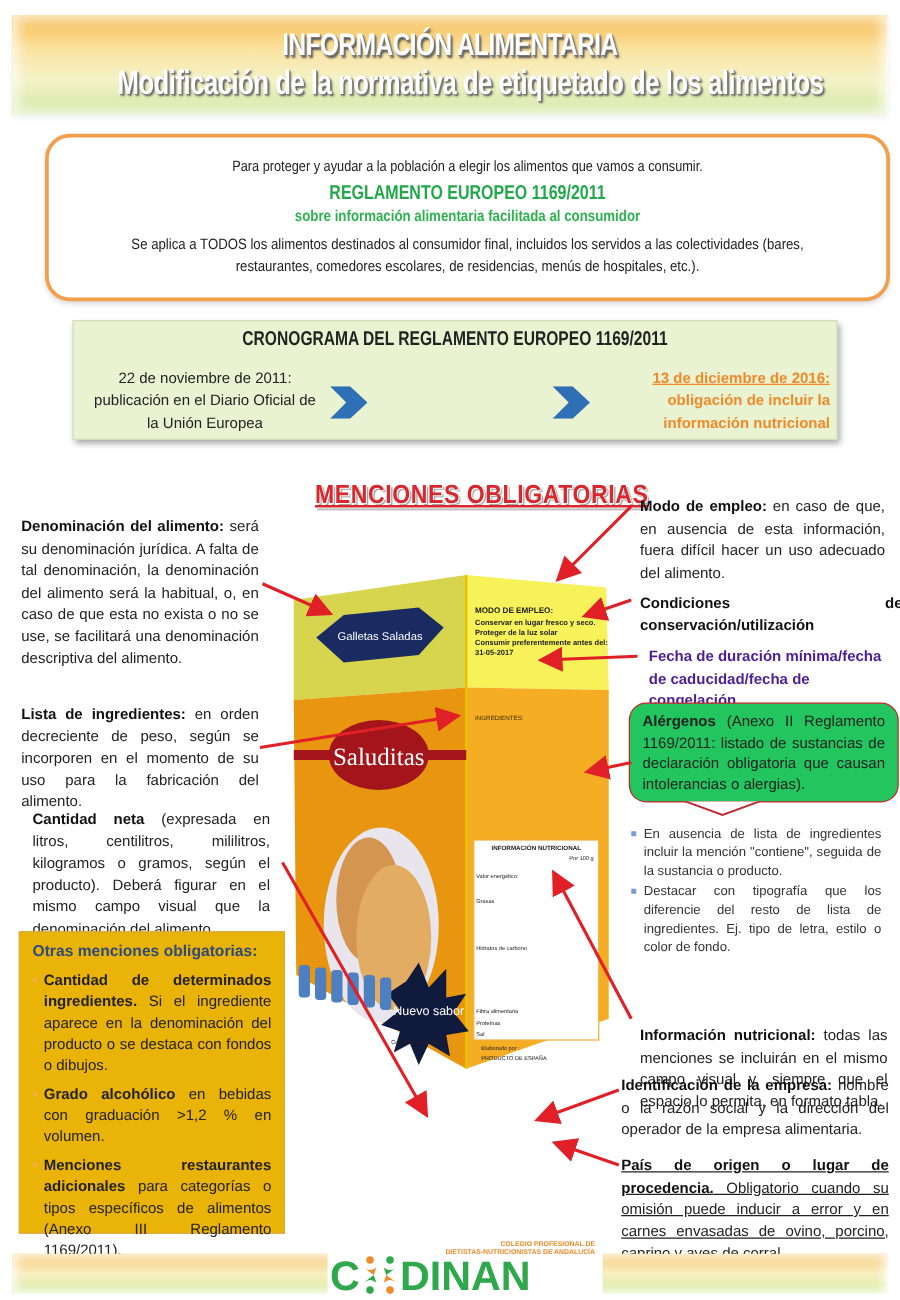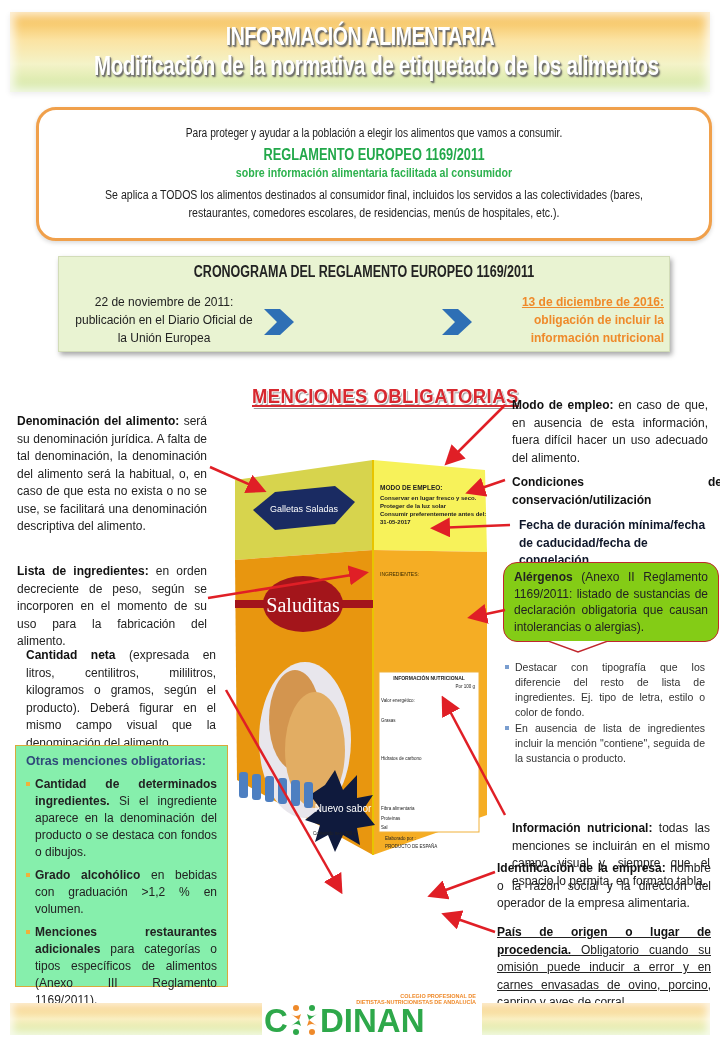--- a/index.html
+++ b/index.html
@@ -65,40 +65,40 @@
     }
 
     
     .tb { position: absolute; font-size: 12px; line-height: 17.5px; color: #222; text-align: justify; }
     .tb b { color: #111; }
     .tb.left1 { left: 17px; top: 413px; width: 190px; }
     .tb.left2 { left: 17px; top: 563px; width: 190px; }
     .tb.left3 { left: 26px; top: 647px; width: 190px; }
     .tb.r1 { left: 512px; top: 397px; width: 196px; }
     .tb.r2 { left: 512px; top: 474px; width: 210px; font-weight: bold; color: #111; }
-    .tb.r3 { left: 519px; top: 517px; width: 196px; font-weight: bold; color: #0f172a; text-align: left; }
+    .tb.r3 { left: 519px; top: 517px; width: 196px; font-weight: bold; color: #4c1d95; text-align: left; }
     .tb.r4 { left: 512px; top: 780px; width: 198px; padding-left: 0; margin-top: 40px; }
     .tb.r5 { left: 497px; top: 860px; width: 214px; }
     .tb.r6 { left: 497px; top: 924px; width: 214px; text-decoration: underline; }
 
     
     .aler {
       position: absolute; left: 503px; top: 562px; width: 216px; height: 80px;
-      border: 1.5px solid #c1272d; border-radius: 14px; background: #84cc16; padding: 6px 10px;
+      border: 1.5px solid #c1272d; border-radius: 14px; background: #22c55e; padding: 6px 10px;
       font-size: 12px; line-height: 16.5px; text-align: justify; color: #222;
     }
     .aler-tip { position: absolute; left: 548px; top: 641px; width: 60px; height: 12px; }
     .aler-list { position: absolute; left: 505px; top: 660px; width: 200px; font-size: 10.5px; line-height: 15px; color: #333; }
     .aler-list li { list-style: none; position: relative; padding-left: 10px; text-align: justify; margin-bottom: 1px; }
     .aler-list li::before { content: ""; position: absolute; left: 0; top: 5px; width: 4px; height: 4px; background: #7a9ecf; }
 
     
     .otras {
       position: absolute; left: 15px; top: 745px; width: 213px; height: 242px;
-      border: 1.5px solid #d9a93a; background: #86efac; padding: 8px 10px 6px 10px;
+      border: 1.5px solid #d9a93a; background: #eab308; padding: 8px 10px 6px 10px;
     }
     .otras .hd { font-size: 12.5px; font-weight: bold; color: #2f4a7a; margin-bottom: 8px; }
     .otras li { list-style: none; position: relative; padding-left: 9px; font-size: 12px; line-height: 17px; text-align: justify; margin-bottom: 6px; color: #222; }
     .otras li::before { content: ""; position: absolute; left: 0; top: 6px; width: 4px; height: 4px; background: #f0b13a; }
 
     
     .box { position: absolute; left: 225px; top: 440px; width: 280px; height: 420px; }
     .box svg { position: absolute; left: 0; top: 0; }
 
     
@@ -176,22 +176,22 @@
 <div class="tb r2">Condiciones de conservación/utilización</div>
 <div class="tb r3">Fecha de duración mínima/fecha de caducidad/fecha de congelación</div>
 
 <div class="aler">
   <b>Alérgenos</b><span> (Anexo II Reglamento 1169/2011: listado de sustancias de declaración obligatoria que causan intolerancias o alergias).</span>
 </div>
 <svg class="aler-tip" viewBox="0 0 60 12">
   <polyline points="0,0 30,11 60,0" fill="#fff" stroke="#c1272d" stroke-width="1.5"></polyline>
 </svg>
 <ul class="aler-list">
+  <li>En ausencia de lista de ingredientes incluir la mención "contiene", seguida de la sustancia o producto.</li>
   <li>Destacar con tipografía que los diferencie del resto de lista de ingredientes. Ej. tipo de letra, estilo o color de fondo.</li>
-  <li>En ausencia de lista de ingredientes incluir la mención "contiene", seguida de la sustancia o producto.</li>
 </ul>
 
 <div class="tb r4">
   <b>Información nutricional:</b><span> todas las menciones se incluirán en el mismo campo visual y, siempre que el espacio lo permita, en formato tabla.</span>
 </div>
 <div class="tb r5">
   <b>Identificación de la empresa:</b><span> nombre o la razón social y la dirección del operador de la empresa alimentaria.</span>
 </div>
 <div class="tb r6">
   <b>País de origen o lugar de procedencia.</b><span> Obligatorio cuando su omisión puede inducir a error y en carnes envasadas de ovino, porcino, caprino y aves de corral.</span>

